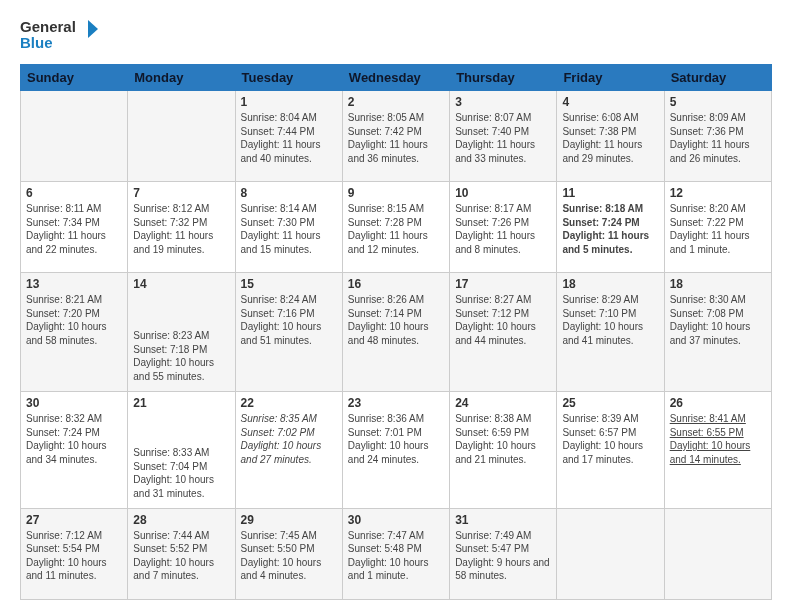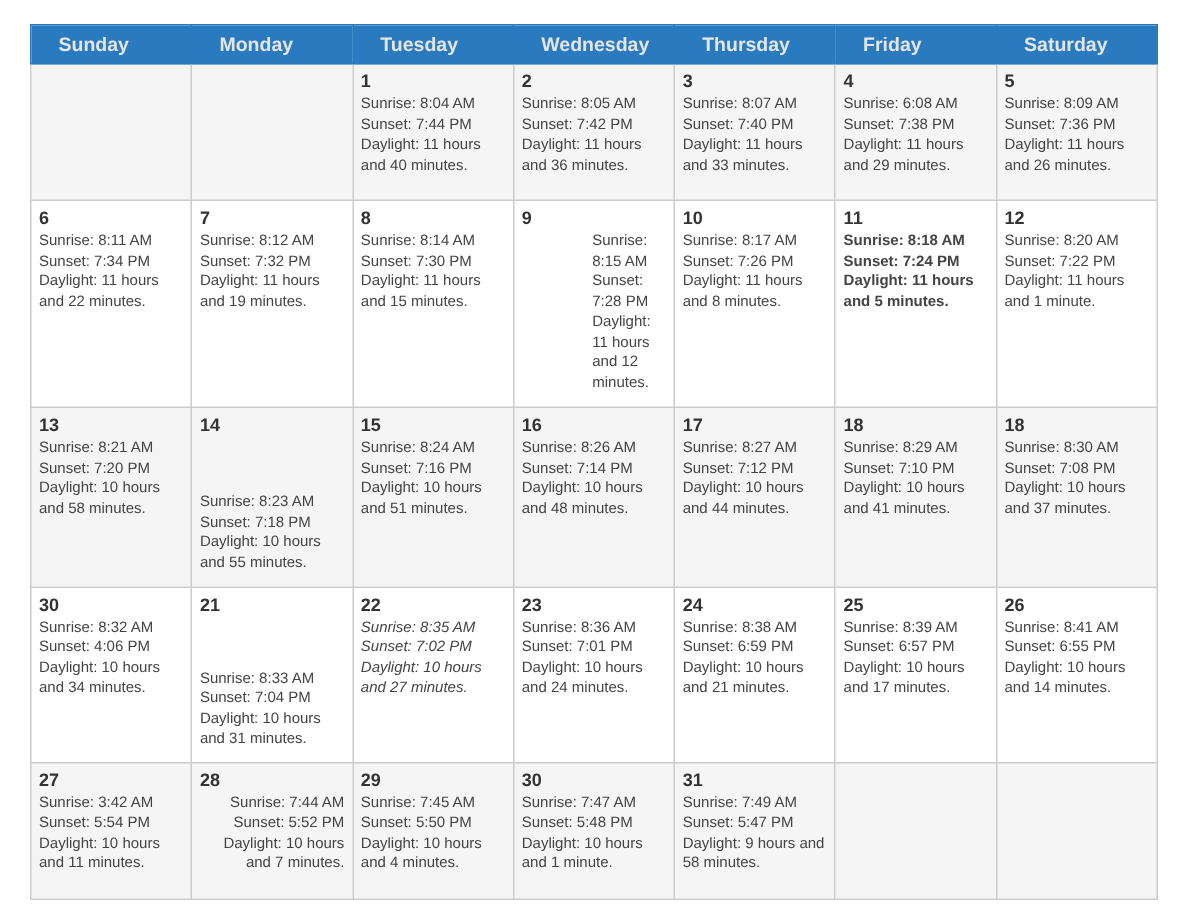--- a/index.html
+++ b/index.html
@@ -44,23 +44,23 @@
     }
     .calendar {
       flex: 1;
       border: 1px solid #ccc;
       border-collapse: collapse;
       width: 100%;
       table-layout: fixed;
     }
     .calendar th {
       background-color: #2a7abf;
-      color: #e5e5e5;
+      color: #0f172a;
       text-align: left;
-      padding: 5px 18px;
+      padding: 5px 6px;
       font-size: 13px;
       font-weight: bold;
       border: 1px solid #2a7abf;
     }
     .calendar td {
       border: 1px solid #ccc;
       vertical-align: top;
       padding: 4px 5px;
       font-size: 10.5px;
       color: #333;
@@ -90,20 +90,33 @@
       line-height: 1.35;
     }
     .empty-cell {
       background: #f5f5f5 !important;
     }
   </style>
 </head>
 <body>
 
 <div class="page">
+  <div class="header">
+    <div class="logo">
+<svg width="80" height="38" viewBox="0 0 80 38" xmlns="http://www.w3.org/2000/svg">
+  <text x="0" y="16" font-size="15" font-weight="bold" fill="#333" font-family="Arial, sans-serif">General</text>
+  <text x="0" y="32" font-size="15" font-weight="bold" fill="#1a7fc1" font-family="Arial, sans-serif">Blue</text>
+  <polygon points="68,4 78,13 68,22" fill="#1a7fc1"></polygon>
+</svg>
+      </div>
+    <div class="title-block">
+      <div class="month-title"></div>
+      <div class="location"></div>
+    </div>
+  </div>
 
   <table class="calendar">
     <thead>
       <tr>
 
       <th>Sunday</th>
           <th>Monday</th>
           <th>Tuesday</th>
           <th>Wednesday</th>
           <th>Thursday</th>
@@ -160,21 +173,21 @@
 Daylight: 11 hours and 19 minutes.</div>
           </td>
           <td>
             <span class="day-num">8</span>
             <div class="day-info" style="white-space: pre-line;">Sunrise: 8:14 AM
 Sunset: 7:30 PM
 Daylight: 11 hours and 15 minutes.</div>
           </td>
           <td>
             <span class="day-num">9</span>
-            <div class="day-info" style="white-space: pre-line; margin-left: 47px;">Sunrise: 8:15 AM
+            <div class="day-info" style="white-space: pre-line;">Sunrise: 8:15 AM
 Sunset: 7:28 PM
 Daylight: 11 hours and 12 minutes.</div>
           </td>
           <td>
             <span class="day-num">10</span>
             <div class="day-info" style="white-space: pre-line;">Sunrise: 8:17 AM
 Sunset: 7:26 PM
 Daylight: 11 hours and 8 minutes.</div>
           </td>
           <td>
@@ -231,21 +244,21 @@
             <span class="day-num">18</span>
             <div class="day-info" style="white-space: pre-line;">Sunrise: 8:30 AM
 Sunset: 7:08 PM
 Daylight: 10 hours and 37 minutes.</div>
           </td>
         </tr>
         <tr>
           <td>
             <span class="day-num">30</span>
             <div class="day-info" style="white-space: pre-line;">Sunrise: 8:32 AM
-Sunset: 4:06 PM
+Sunset: 7:24 PM
 Daylight: 10 hours and 34 minutes.</div>
           </td>
           <td>
             <span class="day-num">21</span>
             <div class="day-info" style="white-space: pre-line; margin-top: 36px;">Sunrise: 8:33 AM
 Sunset: 7:04 PM
 Daylight: 10 hours and 31 minutes.</div>
           </td>
           <td>
             <span class="day-num">22</span>
@@ -266,35 +279,35 @@
 Daylight: 10 hours and 21 minutes.</div>
           </td>
           <td>
             <span class="day-num">25</span>
             <div class="day-info" style="white-space: pre-line;">Sunrise: 8:39 AM
 Sunset: 6:57 PM
 Daylight: 10 hours and 17 minutes.</div>
           </td>
           <td>
             <span class="day-num">26</span>
-            <div class="day-info" style="white-space: pre-line;">Sunrise: 8:41 AM
+            <div class="day-info" style="white-space: pre-line; text-decoration: underline;">Sunrise: 8:41 AM
 Sunset: 6:55 PM
 Daylight: 10 hours and 14 minutes.</div>
           </td>
         </tr>
         <tr>
           <td>
             <span class="day-num">27</span>
-            <div class="day-info" style="white-space: pre-line;">Sunrise: 3:42 AM
+            <div class="day-info" style="white-space: pre-line;">Sunrise: 7:12 AM
 Sunset: 5:54 PM
 Daylight: 10 hours and 11 minutes.</div>
           </td>
           <td>
             <span class="day-num">28</span>
-            <div class="day-info" style="white-space: pre-line; text-align: right;">Sunrise: 7:44 AM
+            <div class="day-info" style="white-space: pre-line;">Sunrise: 7:44 AM
 Sunset: 5:52 PM
 Daylight: 10 hours and 7 minutes.</div>
           </td>
           <td>
             <span class="day-num">29</span>
             <div class="day-info" style="white-space: pre-line;">Sunrise: 7:45 AM
 Sunset: 5:50 PM
 Daylight: 10 hours and 4 minutes.</div>
           </td>
           <td>

